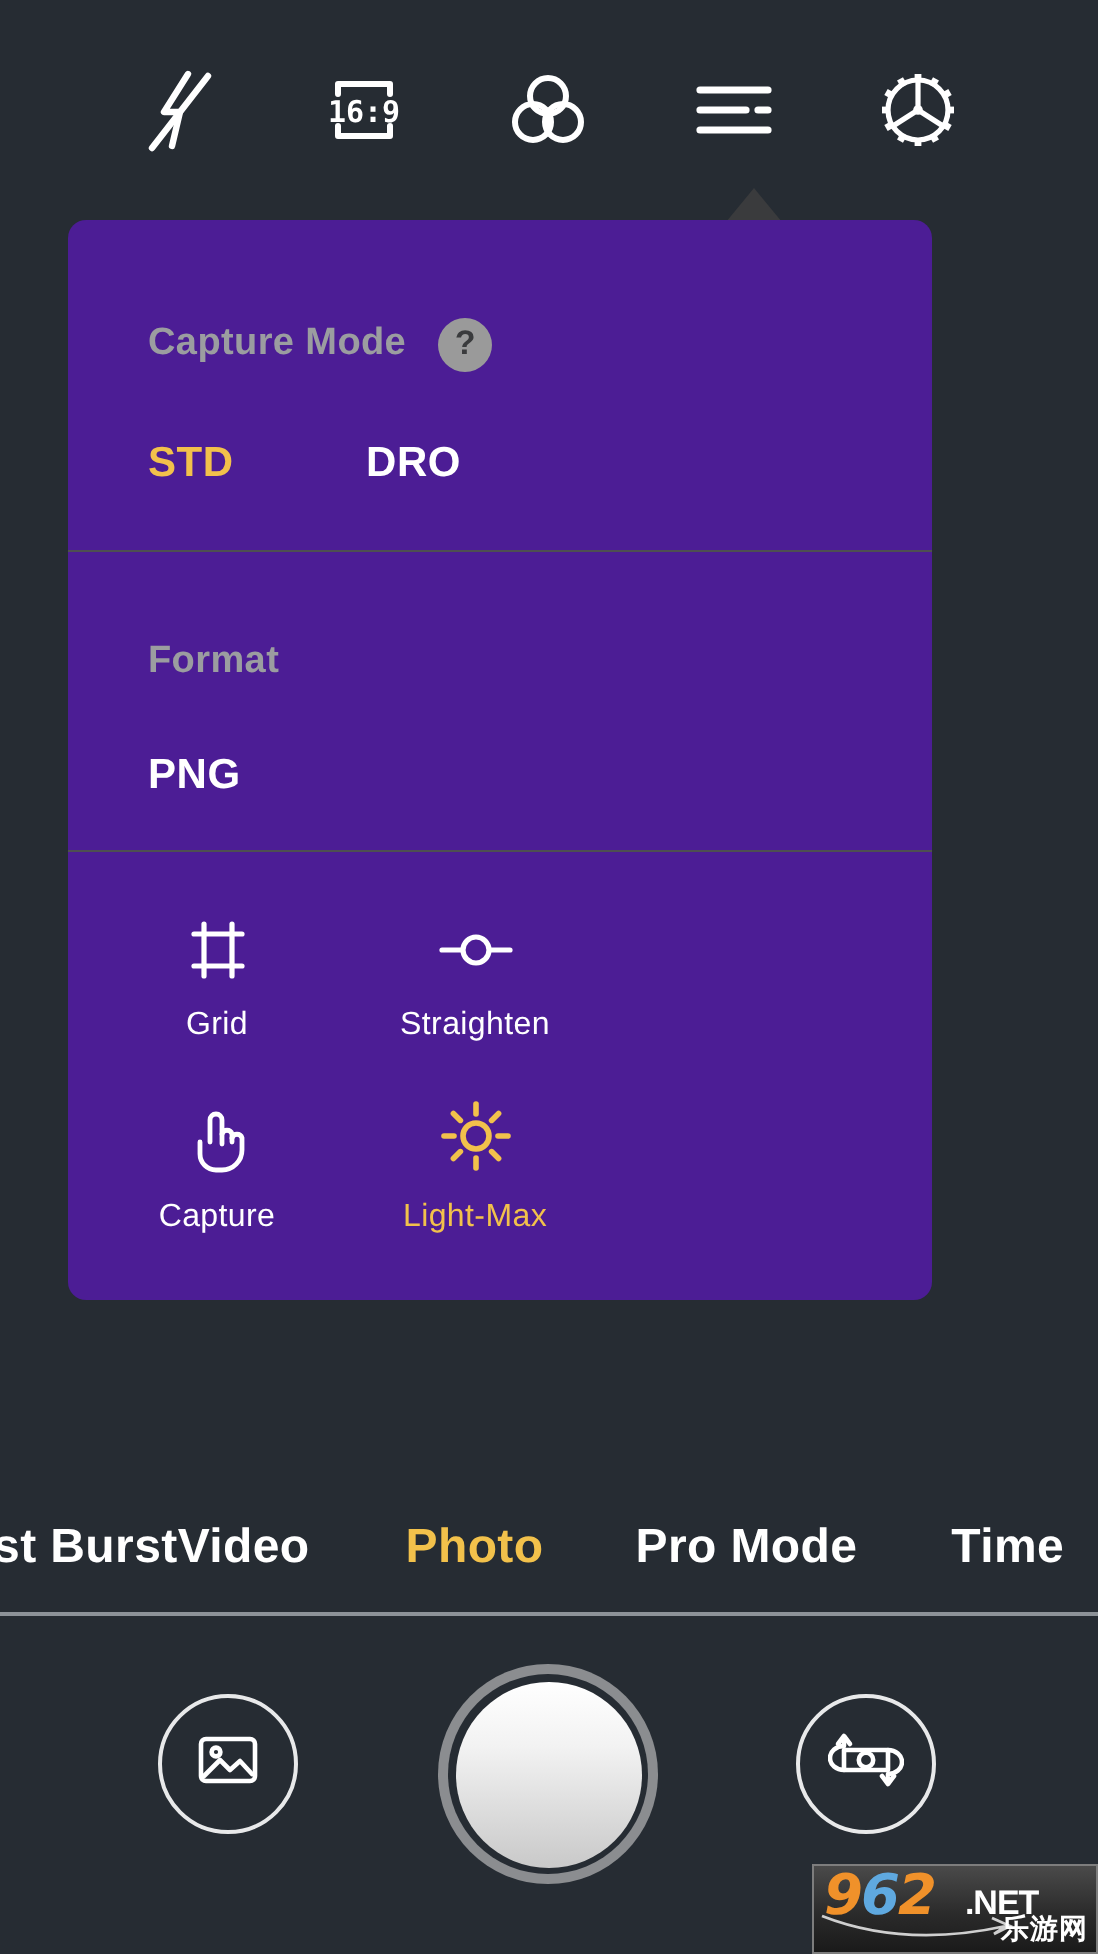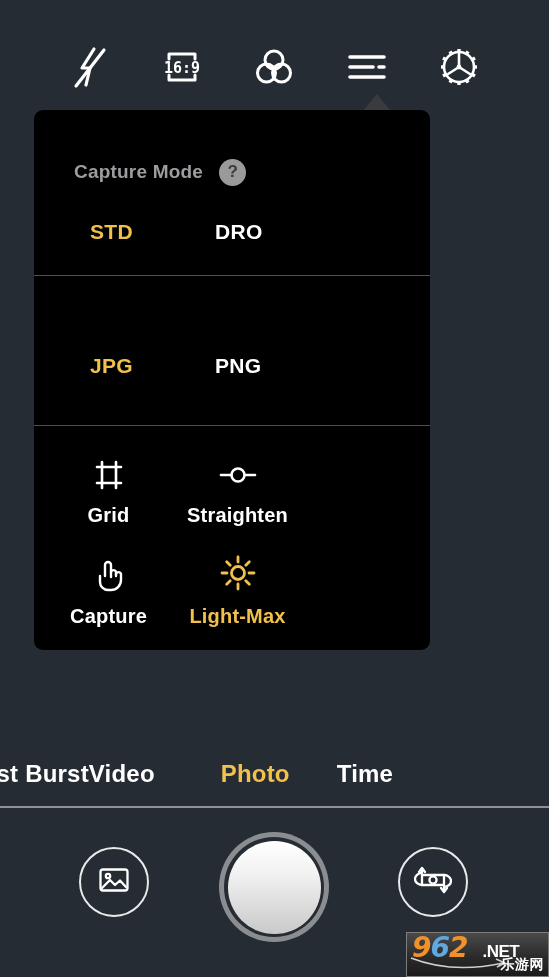--- a/index.html
+++ b/index.html
@@ -11,21 +11,21 @@
   body {
     background: #262c33;
     font-family: "Liberation Sans", sans-serif;
     position: relative;
     -webkit-font-smoothing: antialiased;
   }
 
   
   .topbar {
     position: absolute;
-    top: 12px; left: 0;
+    top: 0; left: 0;
     width: 549px;
     height: 110px;
     display: flex;
     align-items: center;
     justify-content: space-around;
     padding: 0 44px;
   }
   .topbar-btn {
     width: 58px;
     height: 58px;
@@ -34,23 +34,23 @@
     justify-content: center;
     cursor: pointer;
   }
   .topbar-btn svg { display: block; }
 
   
   .panel {
     position: absolute;
     left: 34px;
     top: 110px;
-    width: 396px;
+    width: 432px;
     height: 540px;
-    background: #000000;
+    background: #4c1d95;
     border-radius: 9px;
   }
   .panel-arrow {
     position: absolute;
     left: 363px;
     top: 94px;
     width: 0; height: 0;
     border-left: 14px solid transparent;
     border-right: 14px solid transparent;
     border-bottom: 17px solid #3a3b3d;
@@ -92,21 +92,20 @@
   
   .sec-capture { padding: 48px 0 0 40px; height: 165px; }
   .sec-capture .title-row { display: flex; align-items: center; height: 28px; }
   .opt-row { display: flex; margin-top: 34px; }
   .opt {
     font-size: 21px;
     font-weight: bold;
     color: #ffffff;
     cursor: pointer;
     letter-spacing: 0.3px;
-    margin-left: 16px;
   }
   .opt.active { color: #f2c14b; }
   .opt-1 { width: 109px; }
 
   
   .sec-format { padding: 45px 0 0 40px; height: 150px; }
 
   
   .sec-toggles { padding: 30px 0 0 0; height: 225px; }
   .tgl-row {
@@ -122,22 +121,22 @@
     cursor: pointer;
   }
   .tgl-icon {
     height: 40px;
     display: flex;
     align-items: center;
     justify-content: center;
   }
   .tgl-label {
     margin-top: 9px;
-    font-size: 20px;
-    font-weight: bold;
+    font-size: 16px;
+    font-weight: normal;
     color: #ffffff;
     letter-spacing: 0.2px;
     white-space: nowrap;
   }
   .tgl.on .tgl-label { color: #f2c14b; margin-top: 12px; }
   .tgl-row-2 { margin-top: 26px; align-items: flex-end; }
 
   
   .modes {
     position: absolute;
@@ -152,21 +151,21 @@
     font-size: 24px;
     font-weight: bold;
     color: #ffffff;
     white-space: nowrap;
     cursor: pointer;
     letter-spacing: 0.2px;
   }
   .mode.active { color: #f2c14b; }
   .m0 { margin-left: -17px; }
   .m1 { }
-  .m2 { margin-left: 66px; }
+  .m2 { margin-left: 48px; }
   .m3 { margin-left: 46px; }
   .m4 { margin-left: 47px; }
 
   .bottom-divider {
     position: absolute;
     left: 0; top: 806px;
     width: 549px; height: 2px;
     background: #8d9298;
   }
 
@@ -363,22 +362,24 @@
       <span class="section-title">Capture Mode</span>
       <span class="help-badge">?</span>
     </div>
     <div class="opt-row">
       <span class="opt opt-1 active">STD</span>
       <span class="opt">DRO</span>
     </div>
   </div>
 
   <div class="section sec-format">
+    <div class="title-row">
+      <span class="section-title">Format</span>
+    </div>
     <div class="opt-row">
-      <span class="opt opt-1 active">JPG</span>
       <span class="opt">PNG</span>
     </div>
   </div>
 
   <div class="section sec-toggles">
 
     <div class="tgl-row">
       <div class="tgl">
         <span class="tgl-icon">
           <svg width="34" height="34" viewBox="0 0 34 34">
@@ -443,20 +444,21 @@
       </div>
     </div>
 
   </div>
 </div>
 
 <div class="modes">
   <span class="mode m0">ast Burst</span>
   <span class="mode m1">Video</span>
   <span class="mode m2 active">Photo</span>
+  <span class="mode m3">Pro Mode</span>
   <span class="mode m4">Time</span>
 </div>
 
 <div class="bottom-divider"></div>
 
 <div class="bottombar"></div>
 
 <div class="circle-btn gallery-btn">
   <span>
     <svg width="36" height="36" viewBox="0 0 36 36">

